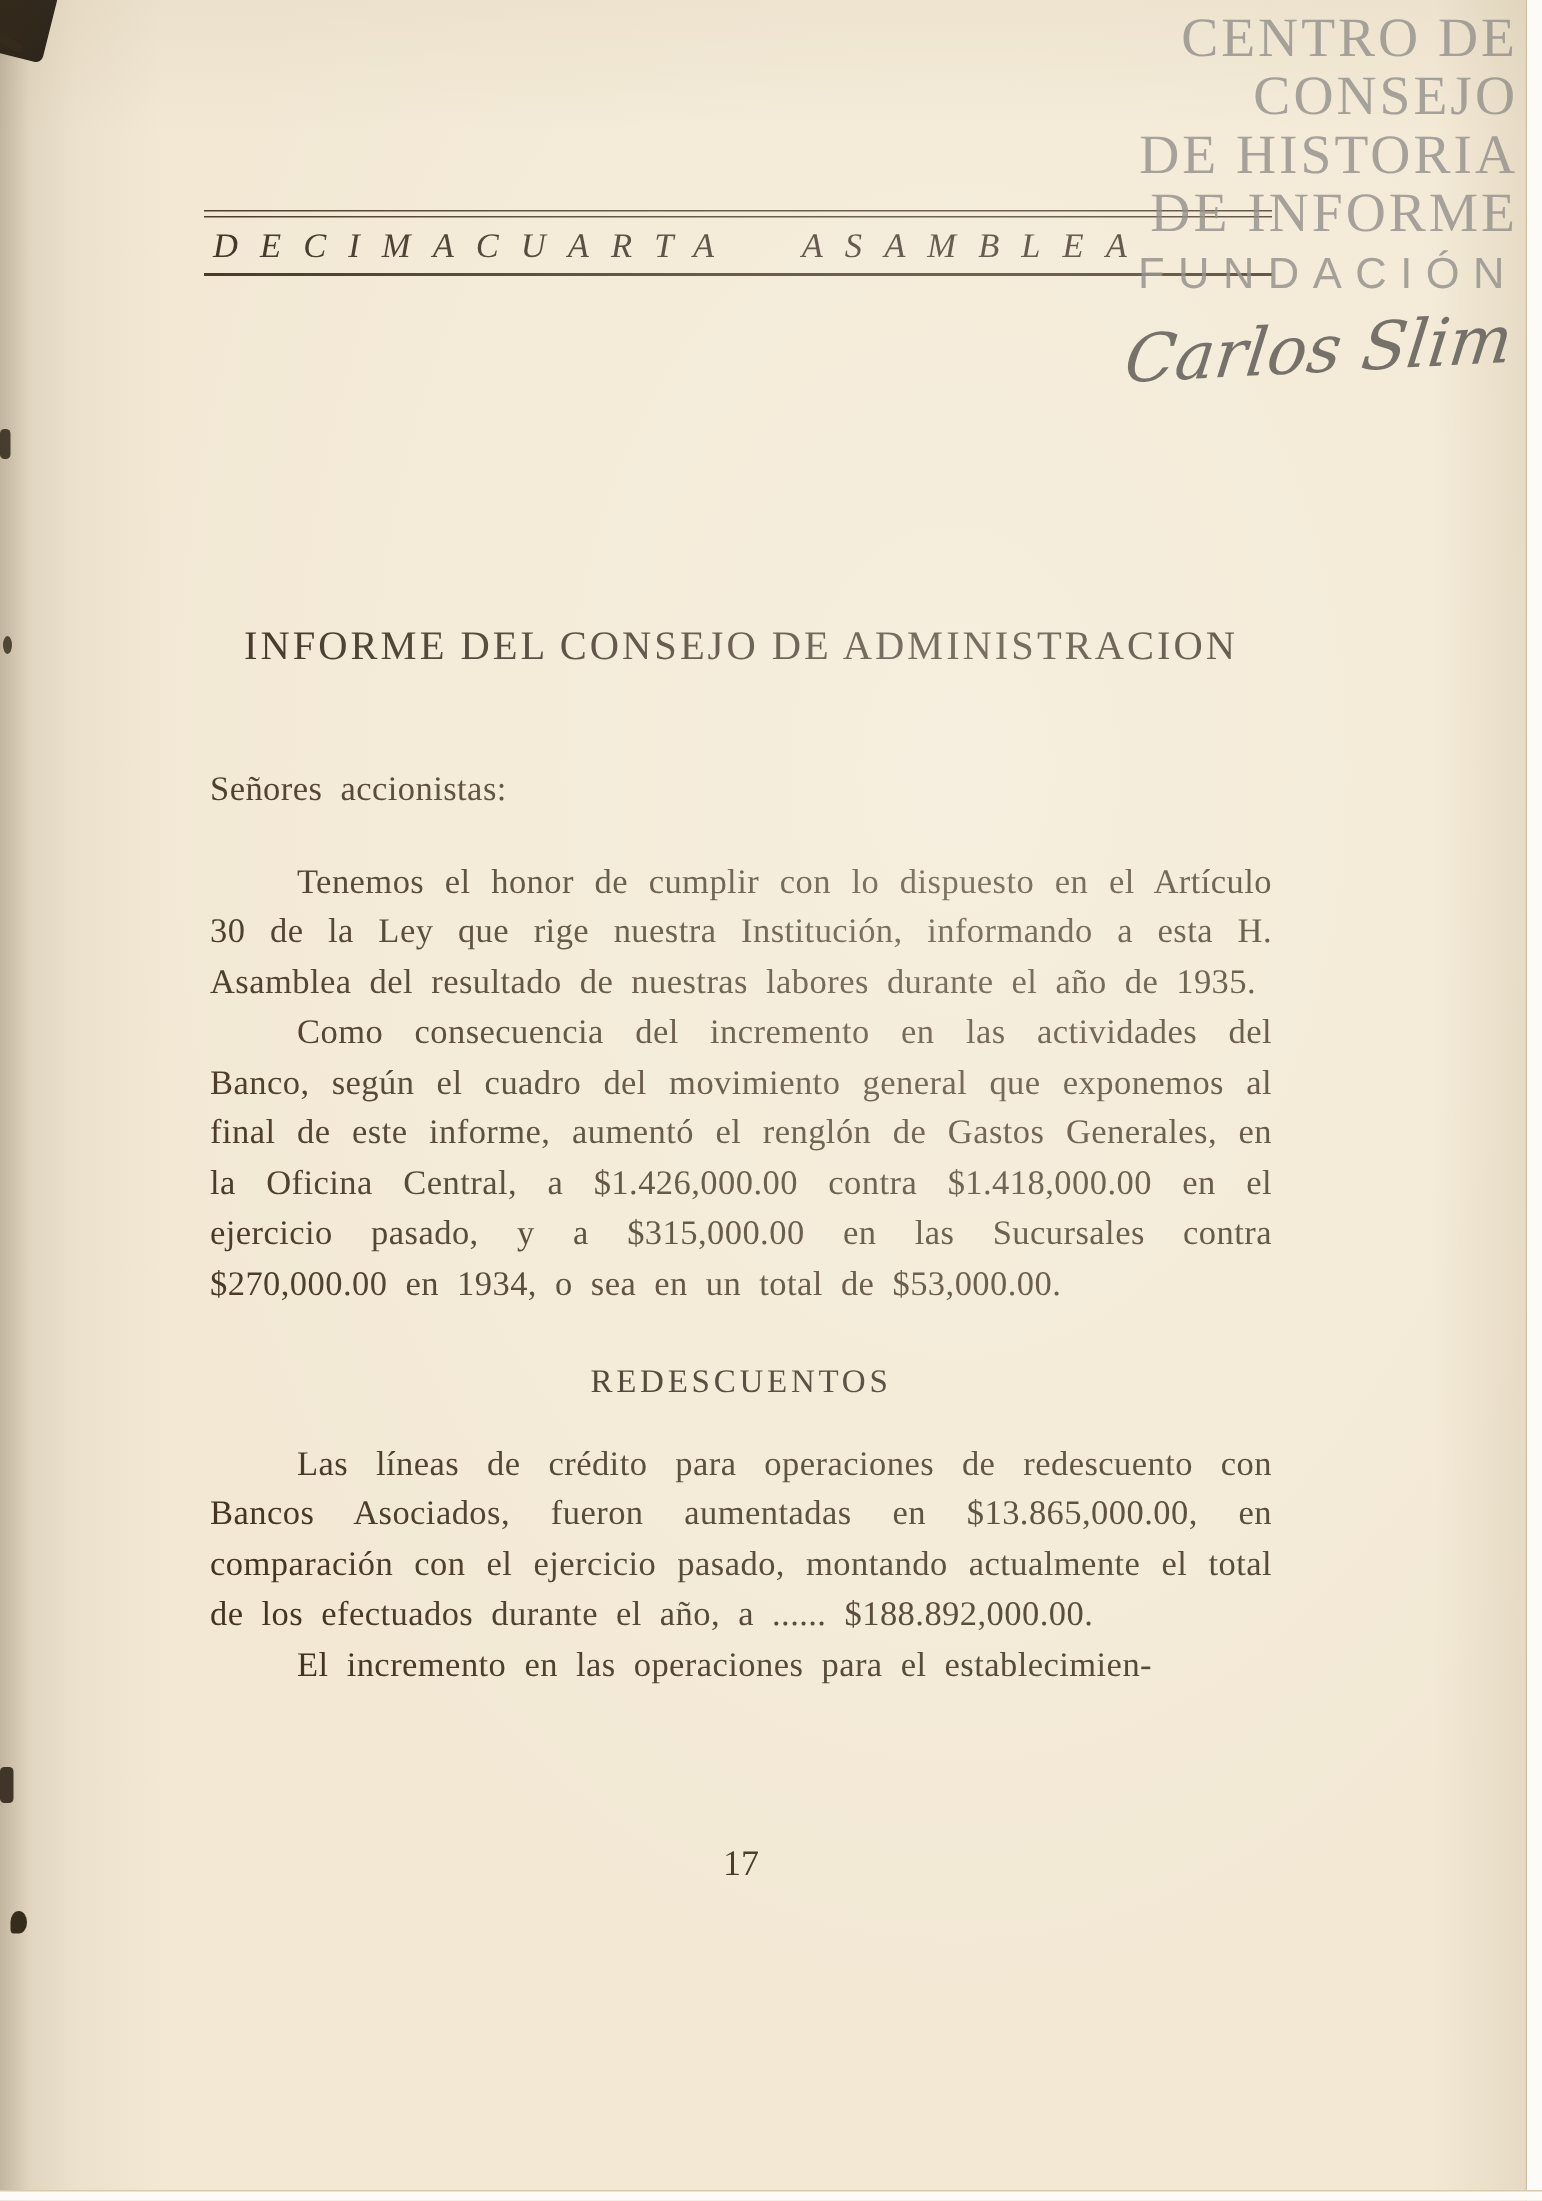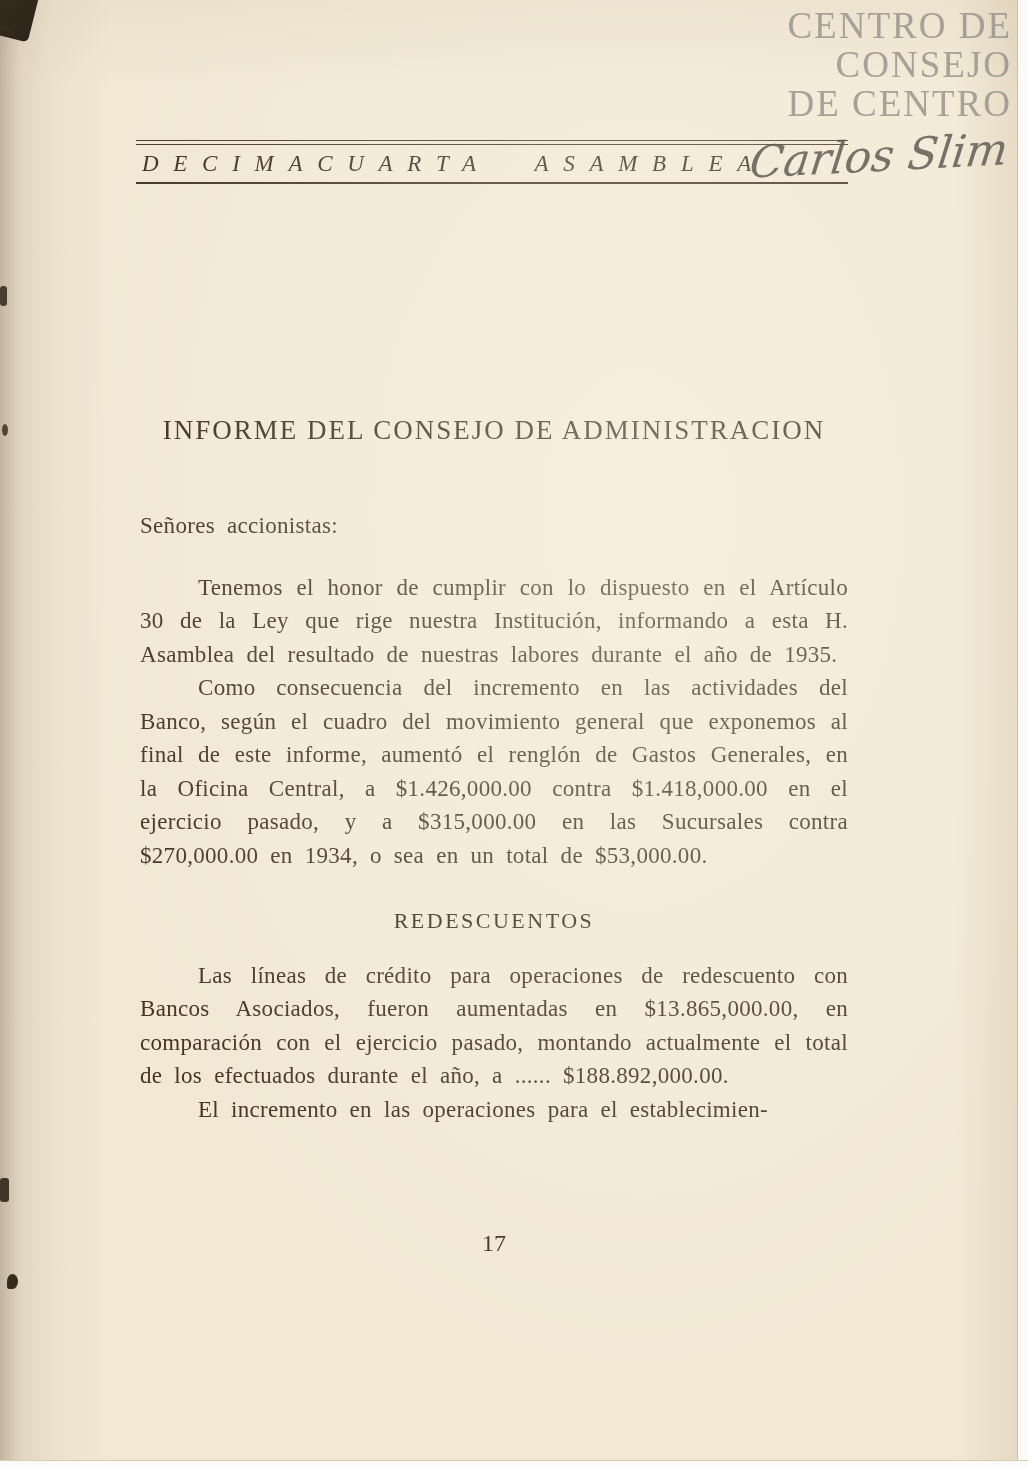--- a/index.html
+++ b/index.html
@@ -113,21 +113,23 @@
 
   <header class="running-head">
     <div class="rule-double"></div>
     <div class="running-head-text">DECIMACUARTA ASAMBLEA</div>
     <div class="rule-single"></div>
   </header>
 
   <div class="watermark">
     <div class="wm-line">CENTRO DE</div>
     <div class="wm-line">CONSEJO</div>
-    <div class="wm-line">DE CENTRO</div>
+    <div class="wm-line">DE HISTORIA</div>
+    <div class="wm-line">DE INFORME</div>
+    <div class="wm-fundacion">FUNDACIÓN</div>
     <div class="wm-signature">Carlos Slim</div>
   </div>
 
   <h1 class="doc-title">INFORME DEL CONSEJO DE ADMINISTRACION</h1>
 
   <main class="content">
     <p class="salutation">Señores accionistas:</p>
 
     <p class="para">Tenemos el honor de cumplir con lo dispuesto en el Artículo 30 de la Ley que rige nuestra Institución, informando a esta H. Asamblea del resultado de nuestras labores durante el año de 1935.</p>
 

